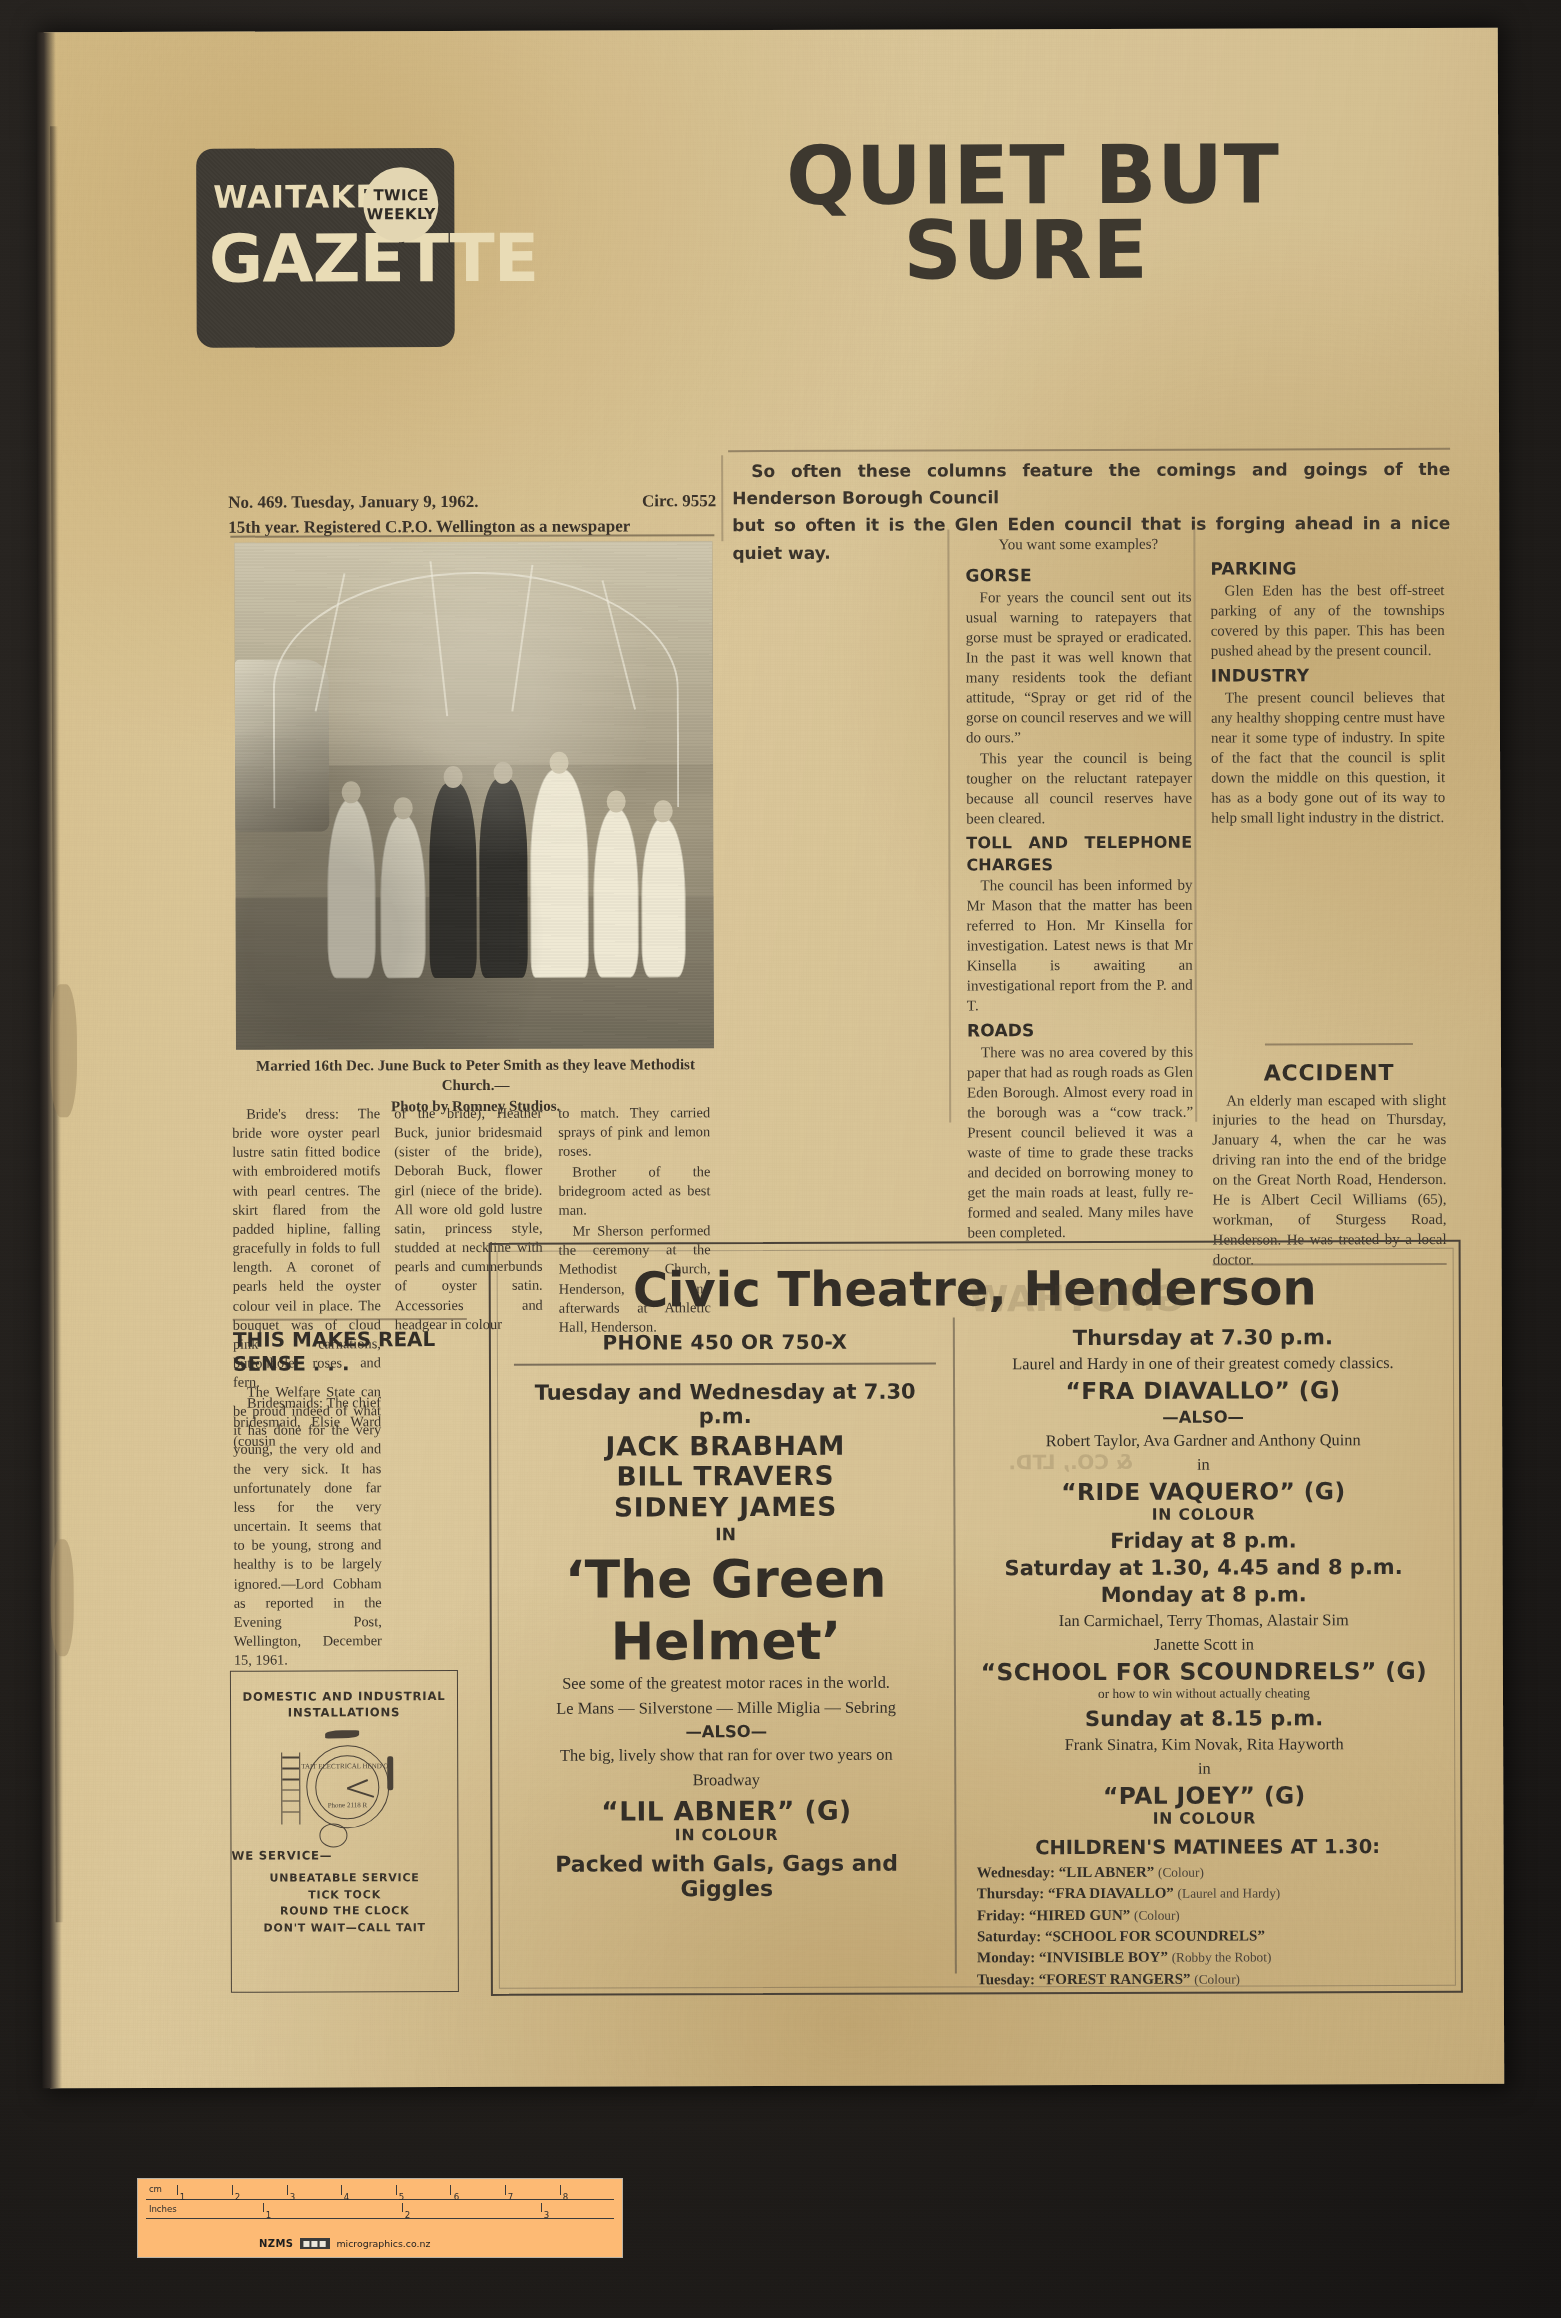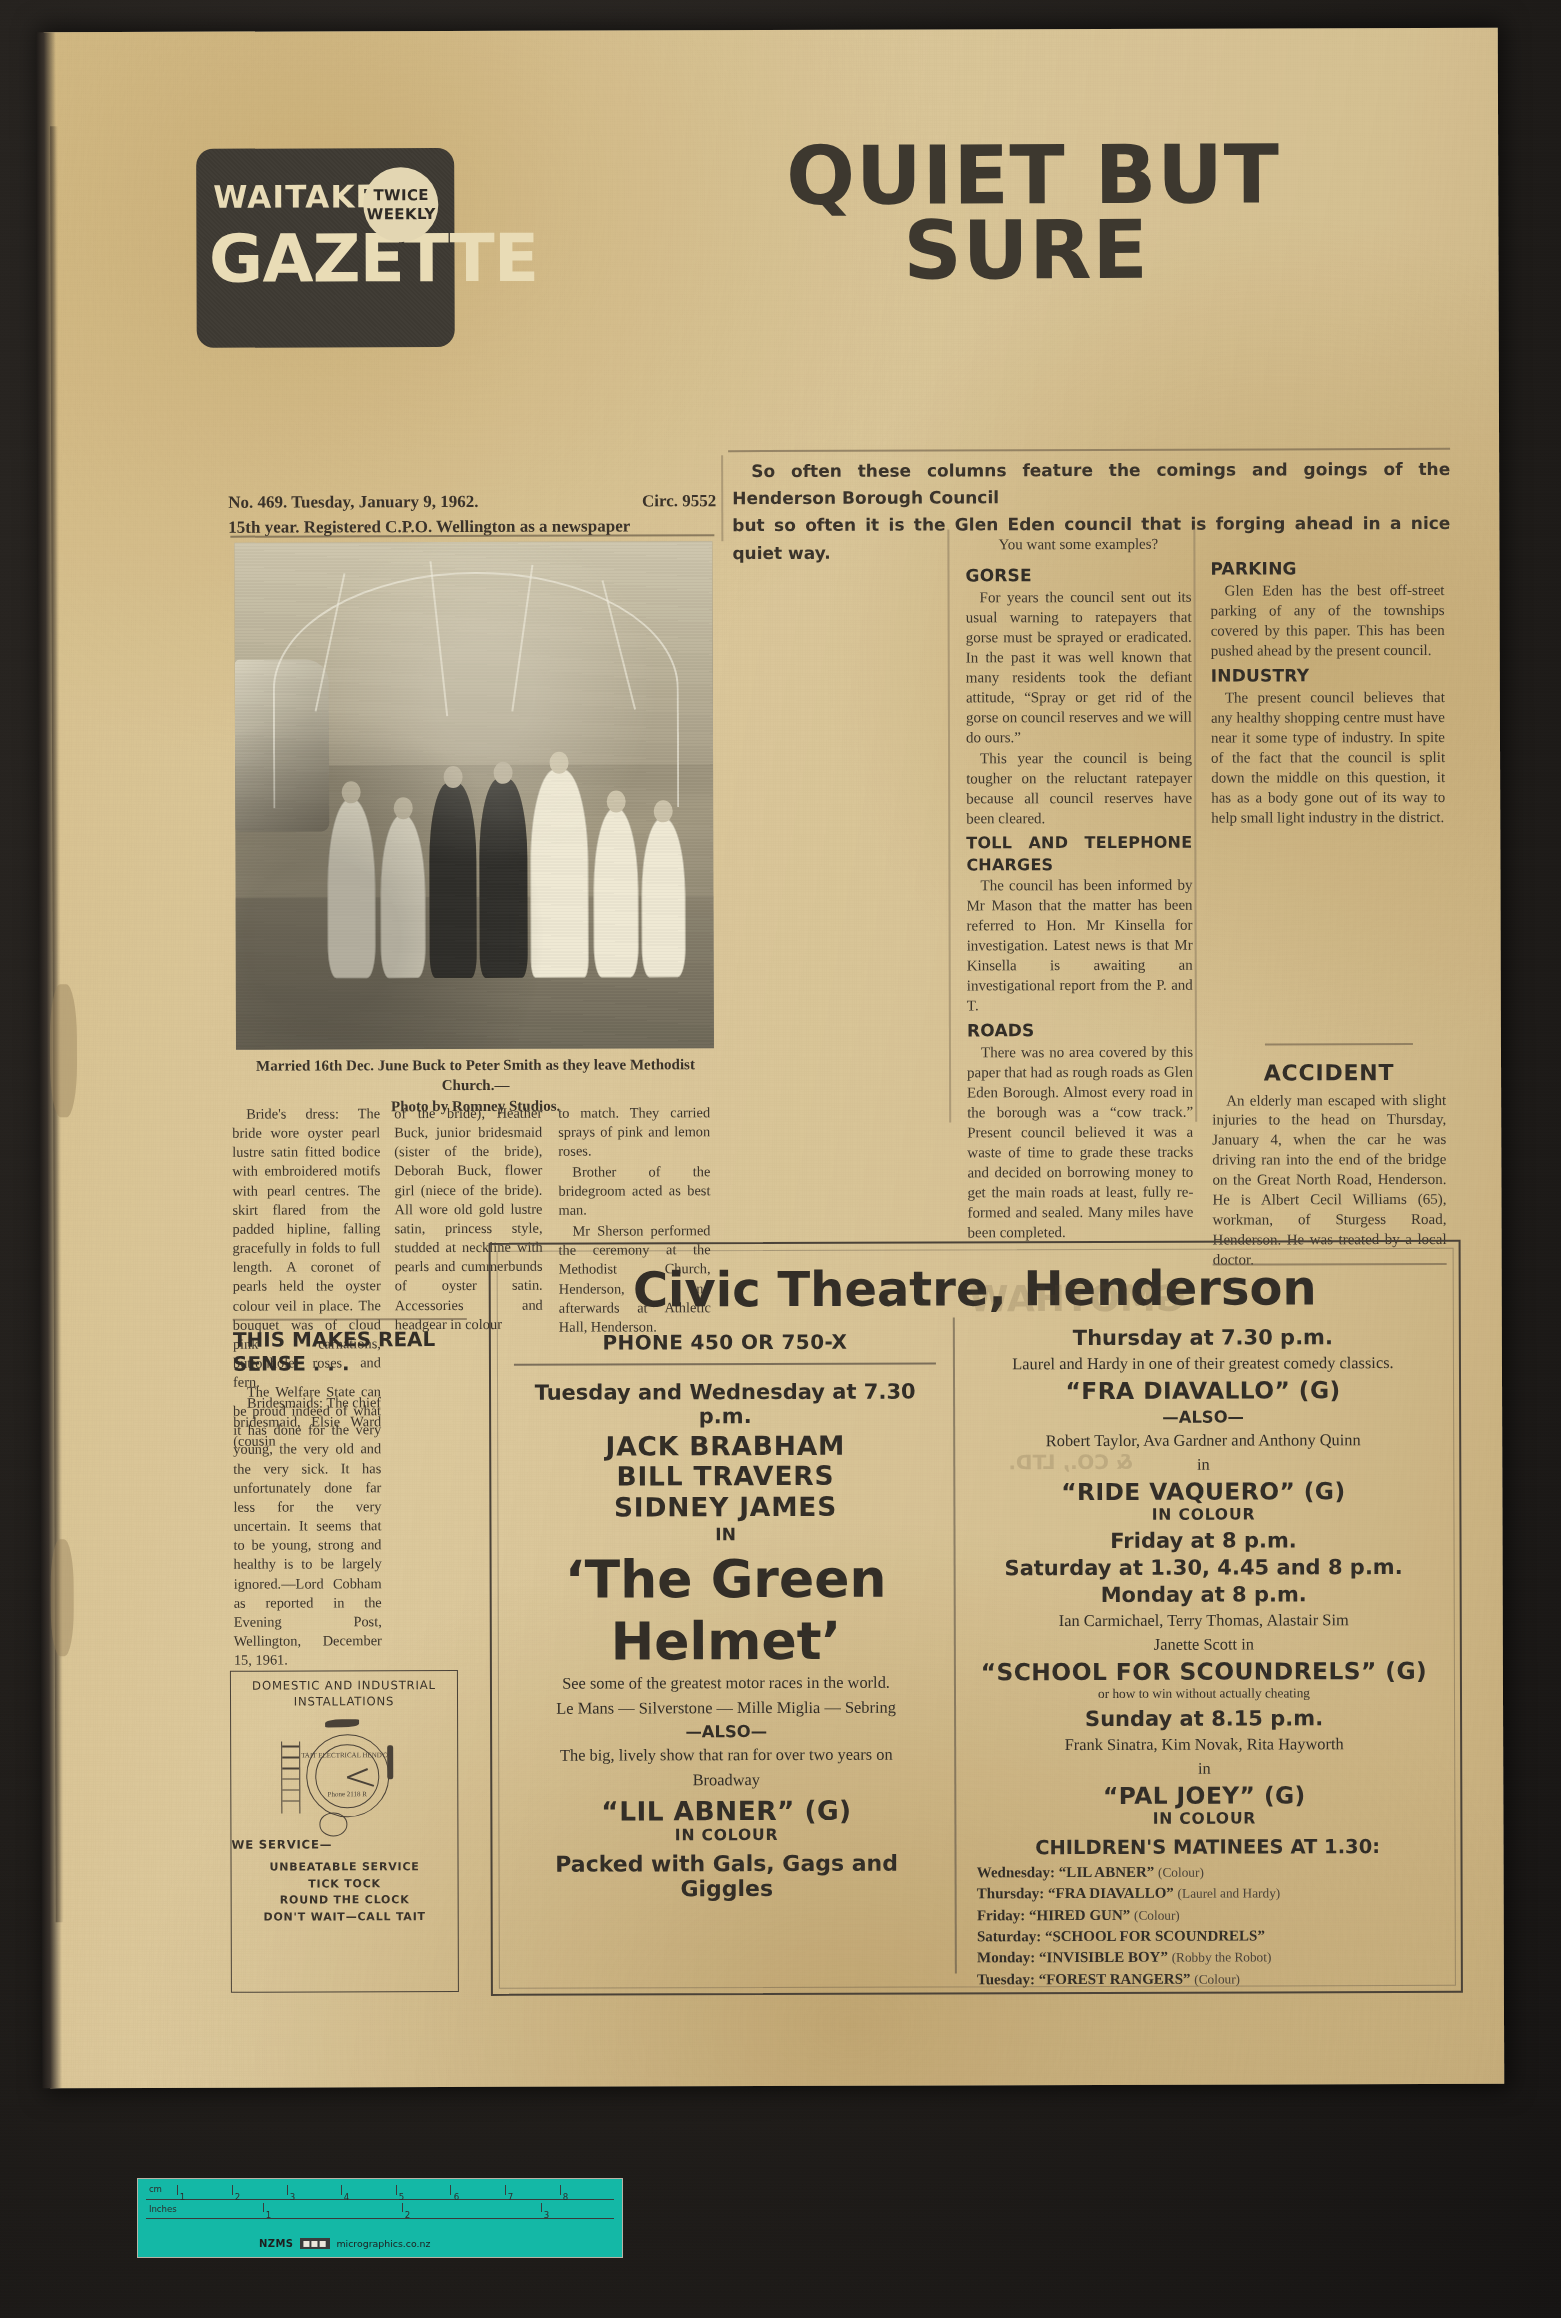--- a/index.html
+++ b/index.html
@@ -155,22 +155,22 @@
   .a-cast{font-family:"Liberation Serif",serif;font-size:16.4px;line-height:1.3;margin:2.3px 0;}
   .a-note{font-family:"Liberation Serif",serif;font-size:13.3px;margin:0 0 1.6px;}
   .a-matwrap{margin-top:7.8px;text-align:left;padding-left:6.2px;}
   .a-mathead{font-family:"DejaVu Sans",sans-serif;font-weight:700;font-size:19.5px;text-align:center;margin-bottom:3.1px;}
   .a-matrow{font-family:"Liberation Serif",serif;font-weight:700;font-size:15px;line-height:1.42;}
   .a-matrow .par{font-weight:400;font-size:13.3px;color:#4a4238;}
   .a-packed{font-family:"DejaVu Sans",sans-serif;font-weight:700;font-size:22px;margin-top:7.8px;}
 
   
   .tait{position:absolute;left:181px;top:1639px;width:226px;height:320px;border:1.6px solid #4a4238;}
-  .tait .t-head{margin-top:7px;text-align:center;
-    font-family:"DejaVu Sans",sans-serif;font-weight:400;font-size:11.7px;letter-spacing:0.8px;line-height:1.35;color:#3a332a;}
+  .tait .t-head{margin-top:18px;text-align:center;
+    font-family:"DejaVu Sans",sans-serif;font-weight:700;font-size:11.7px;letter-spacing:0.8px;line-height:1.35;color:#3a332a;}
   .tait .t-logo{position:relative;margin:7.8px auto 0;width:133px;height:117px;}
   .t-clock{position:absolute;left:28px;top:17px;width:81px;height:81px;border-radius:50%;
     border:1.6px solid #4a4238;}
   .t-clock:after{content:"";position:absolute;left:8.6px;top:8.6px;right:8.6px;bottom:8.6px;
     border-radius:50%;border:0.8px solid #4a4238;}
   .t-hand{position:absolute;left:50%;top:50%;background:#4a4238;transform-origin:left center;}
   .t-ring{position:absolute;left:50%;top:50%;transform:translate(-50%,-50%);
     font-family:"Liberation Serif",serif;font-size:7px;color:#4a4238;white-space:nowrap;}
   .t-ladder{position:absolute;left:3.1px;top:23.4px;width:17px;height:72px;
     border-left:1.6px solid #4a4238;border-right:1.6px solid #4a4238;}
@@ -179,21 +179,21 @@
   .t-sub{margin-top:3.1px;
     font-family:"DejaVu Sans",sans-serif;font-weight:700;font-size:11.7px;letter-spacing:0.8px;color:#3a332a;}
   .t-list{margin:6.2px 0 0 36px;font-family:"DejaVu Sans",sans-serif;font-weight:700;font-size:10.5px;
     line-height:1.5;color:#3a332a;}
   .t-list .c{text-align:center;margin-left:-15.6px;}
   .t-foot{text-align:center;margin-top:7.8px;
     font-family:"DejaVu Sans",sans-serif;font-weight:700;font-size:11px;letter-spacing:0.8px;line-height:1.5;color:#3a332a;}
 
   
   .scalebar{position:absolute;left:137px;top:2178px;width:484px;height:78px;
-    background:#14b8a6;border:0.8px solid #b9b2a4;}
+    background:#fdba74;border:0.8px solid #b9b2a4;}
   .scalebar .ruler{position:absolute;left:7.8px;top:4.7px;width:468px;height:34px;}
   .sb-tickrow{position:absolute;left:0;width:100%;height:17px;}
   .sb-tick{position:absolute;top:0;width:0.8px;height:9.4px;background:#3b3b3b;}
   .sb-lab{position:absolute;top:7px;font-family:"DejaVu Sans",sans-serif;font-size:8.6px;color:#2d2d2d;}
   .sb-unit{position:absolute;left:3.1px;font-family:"DejaVu Sans",sans-serif;font-size:8.6px;color:#2d2d2d;}
   .sb-line{position:absolute;left:0;width:100%;height:0.8px;background:#3b3b3b;}
   .sb-foot{position:absolute;left:121px;top:59px;display:flex;align-items:center;gap:6.2px;}
   .sb-nzms{font-family:"DejaVu Sans",sans-serif;font-weight:700;font-size:10px;color:#1e1e1e;letter-spacing:0.4px;}
   .sb-chip{display:inline-block;padding:0.8px 3.1px;background:#3b3b3b;color:#ece7dc;font-size:7.8px;
     font-family:"DejaVu Sans",sans-serif;letter-spacing:0.8px;}

